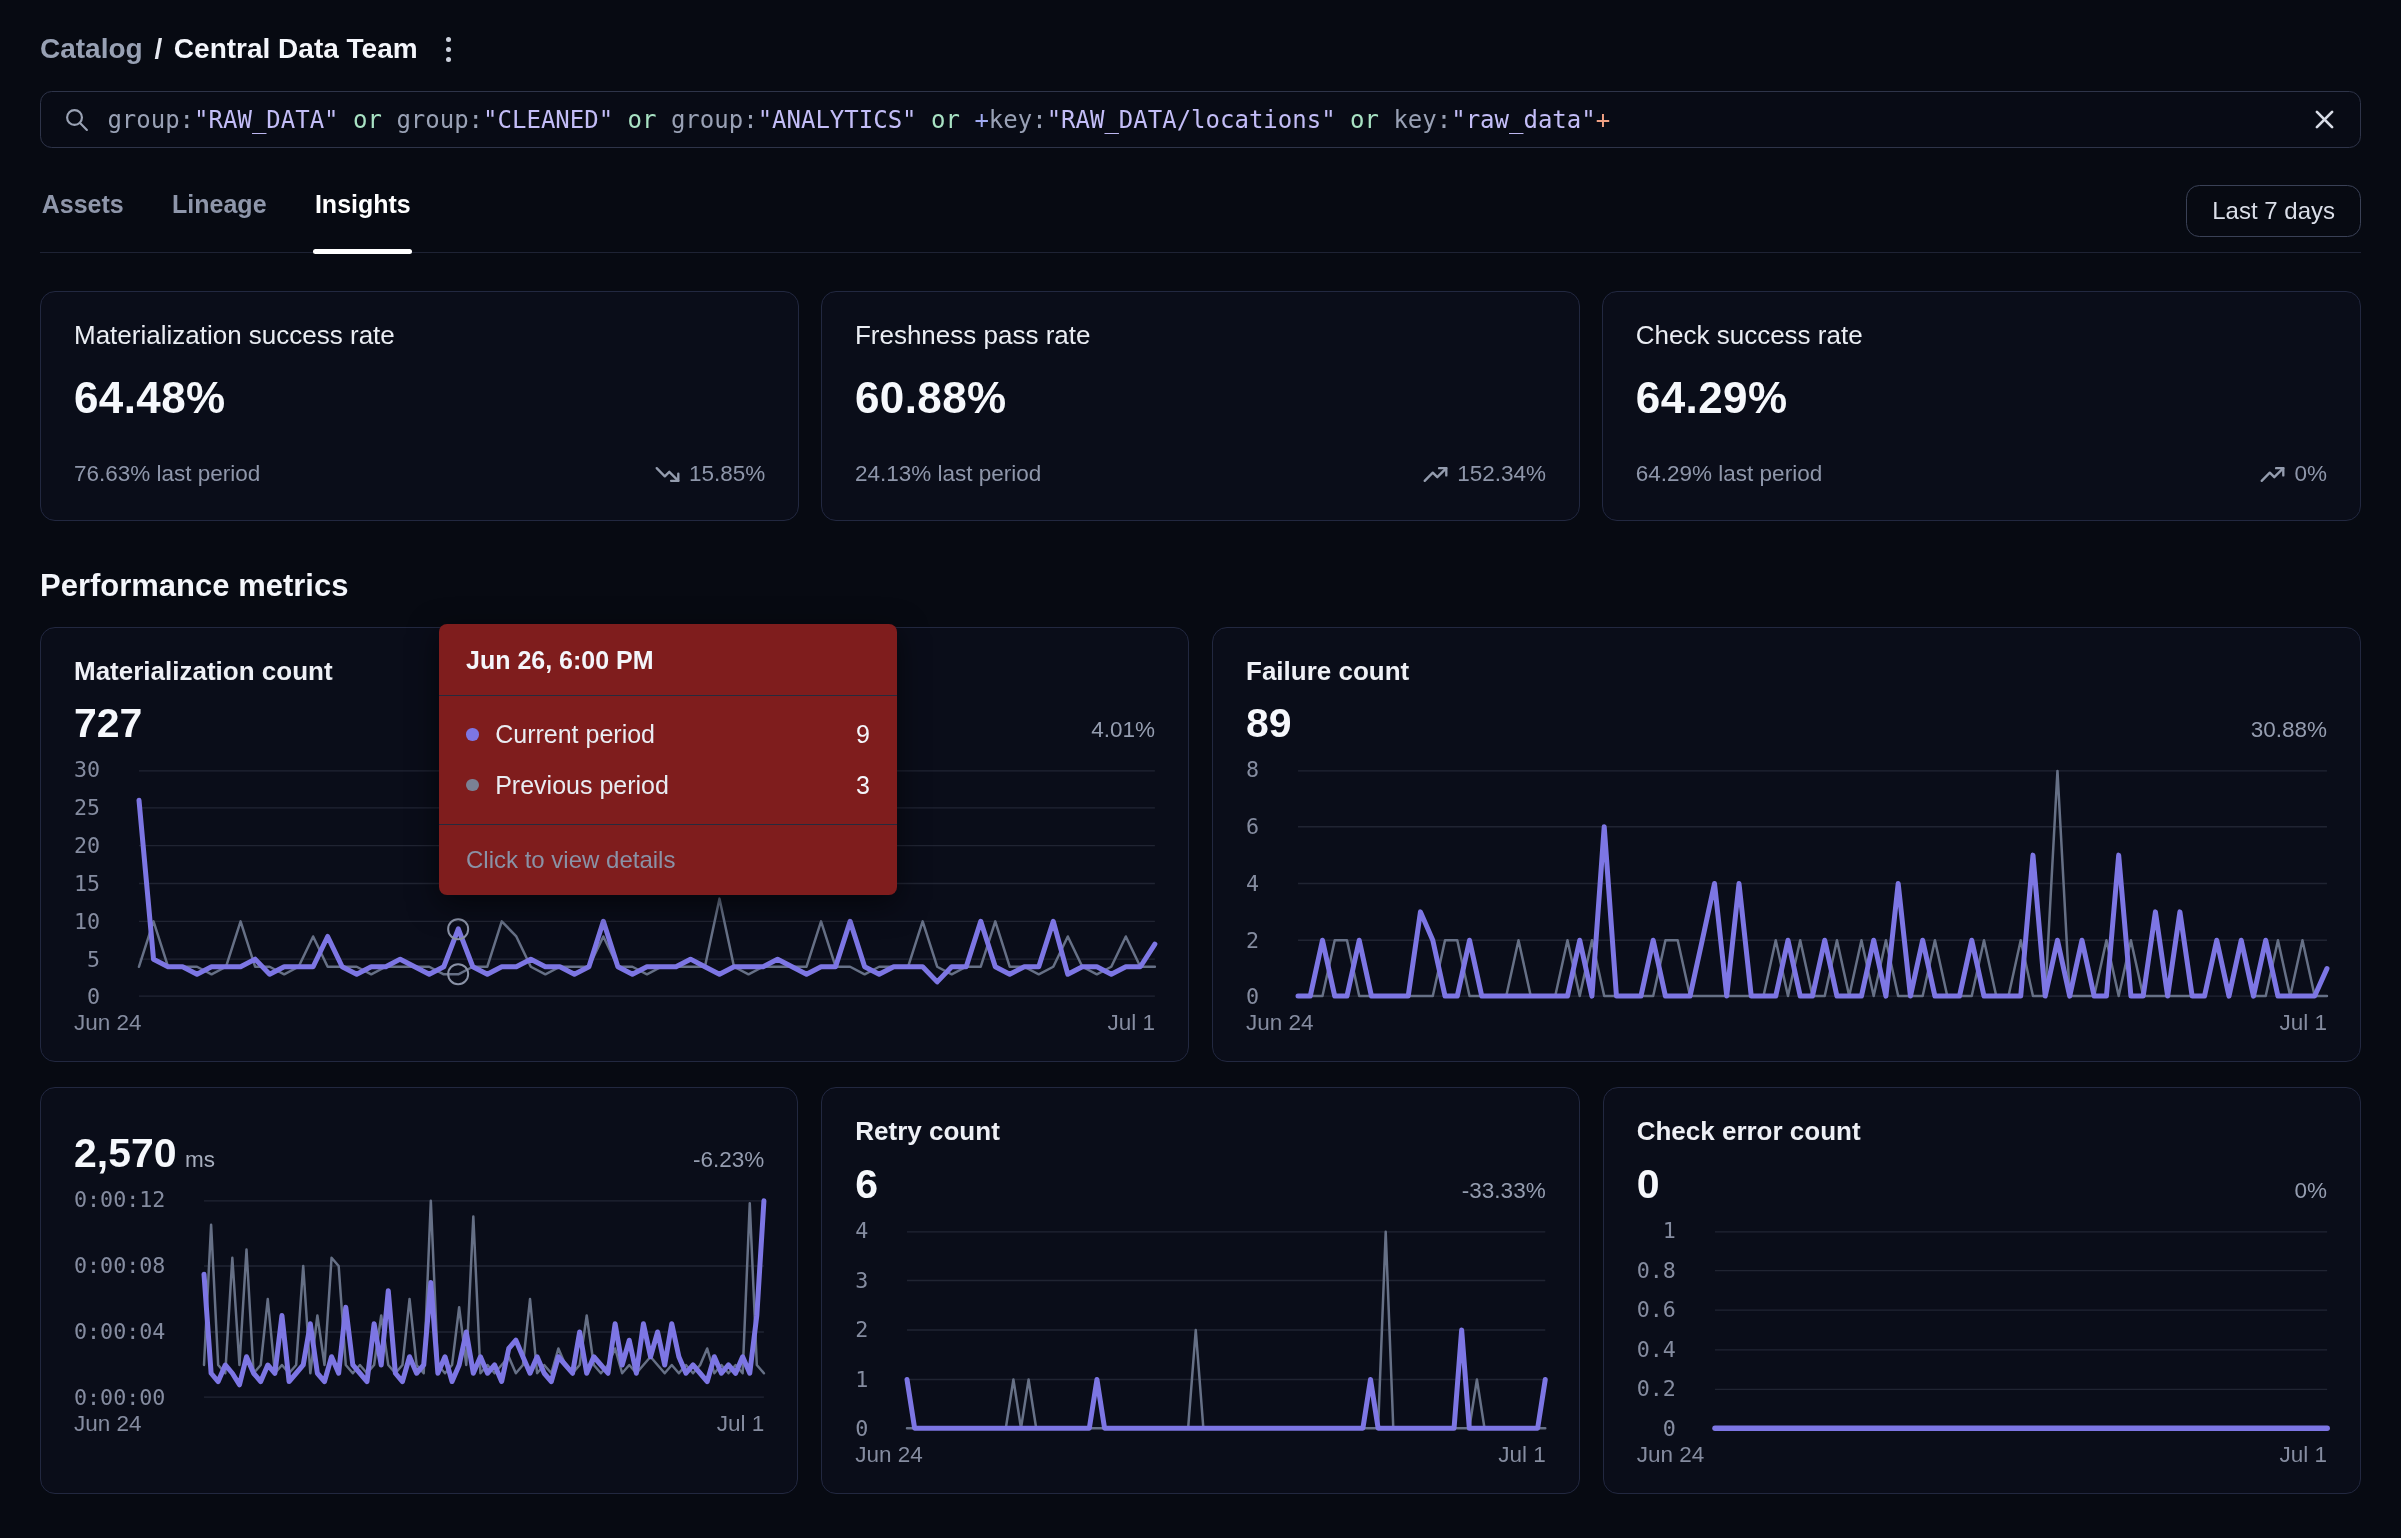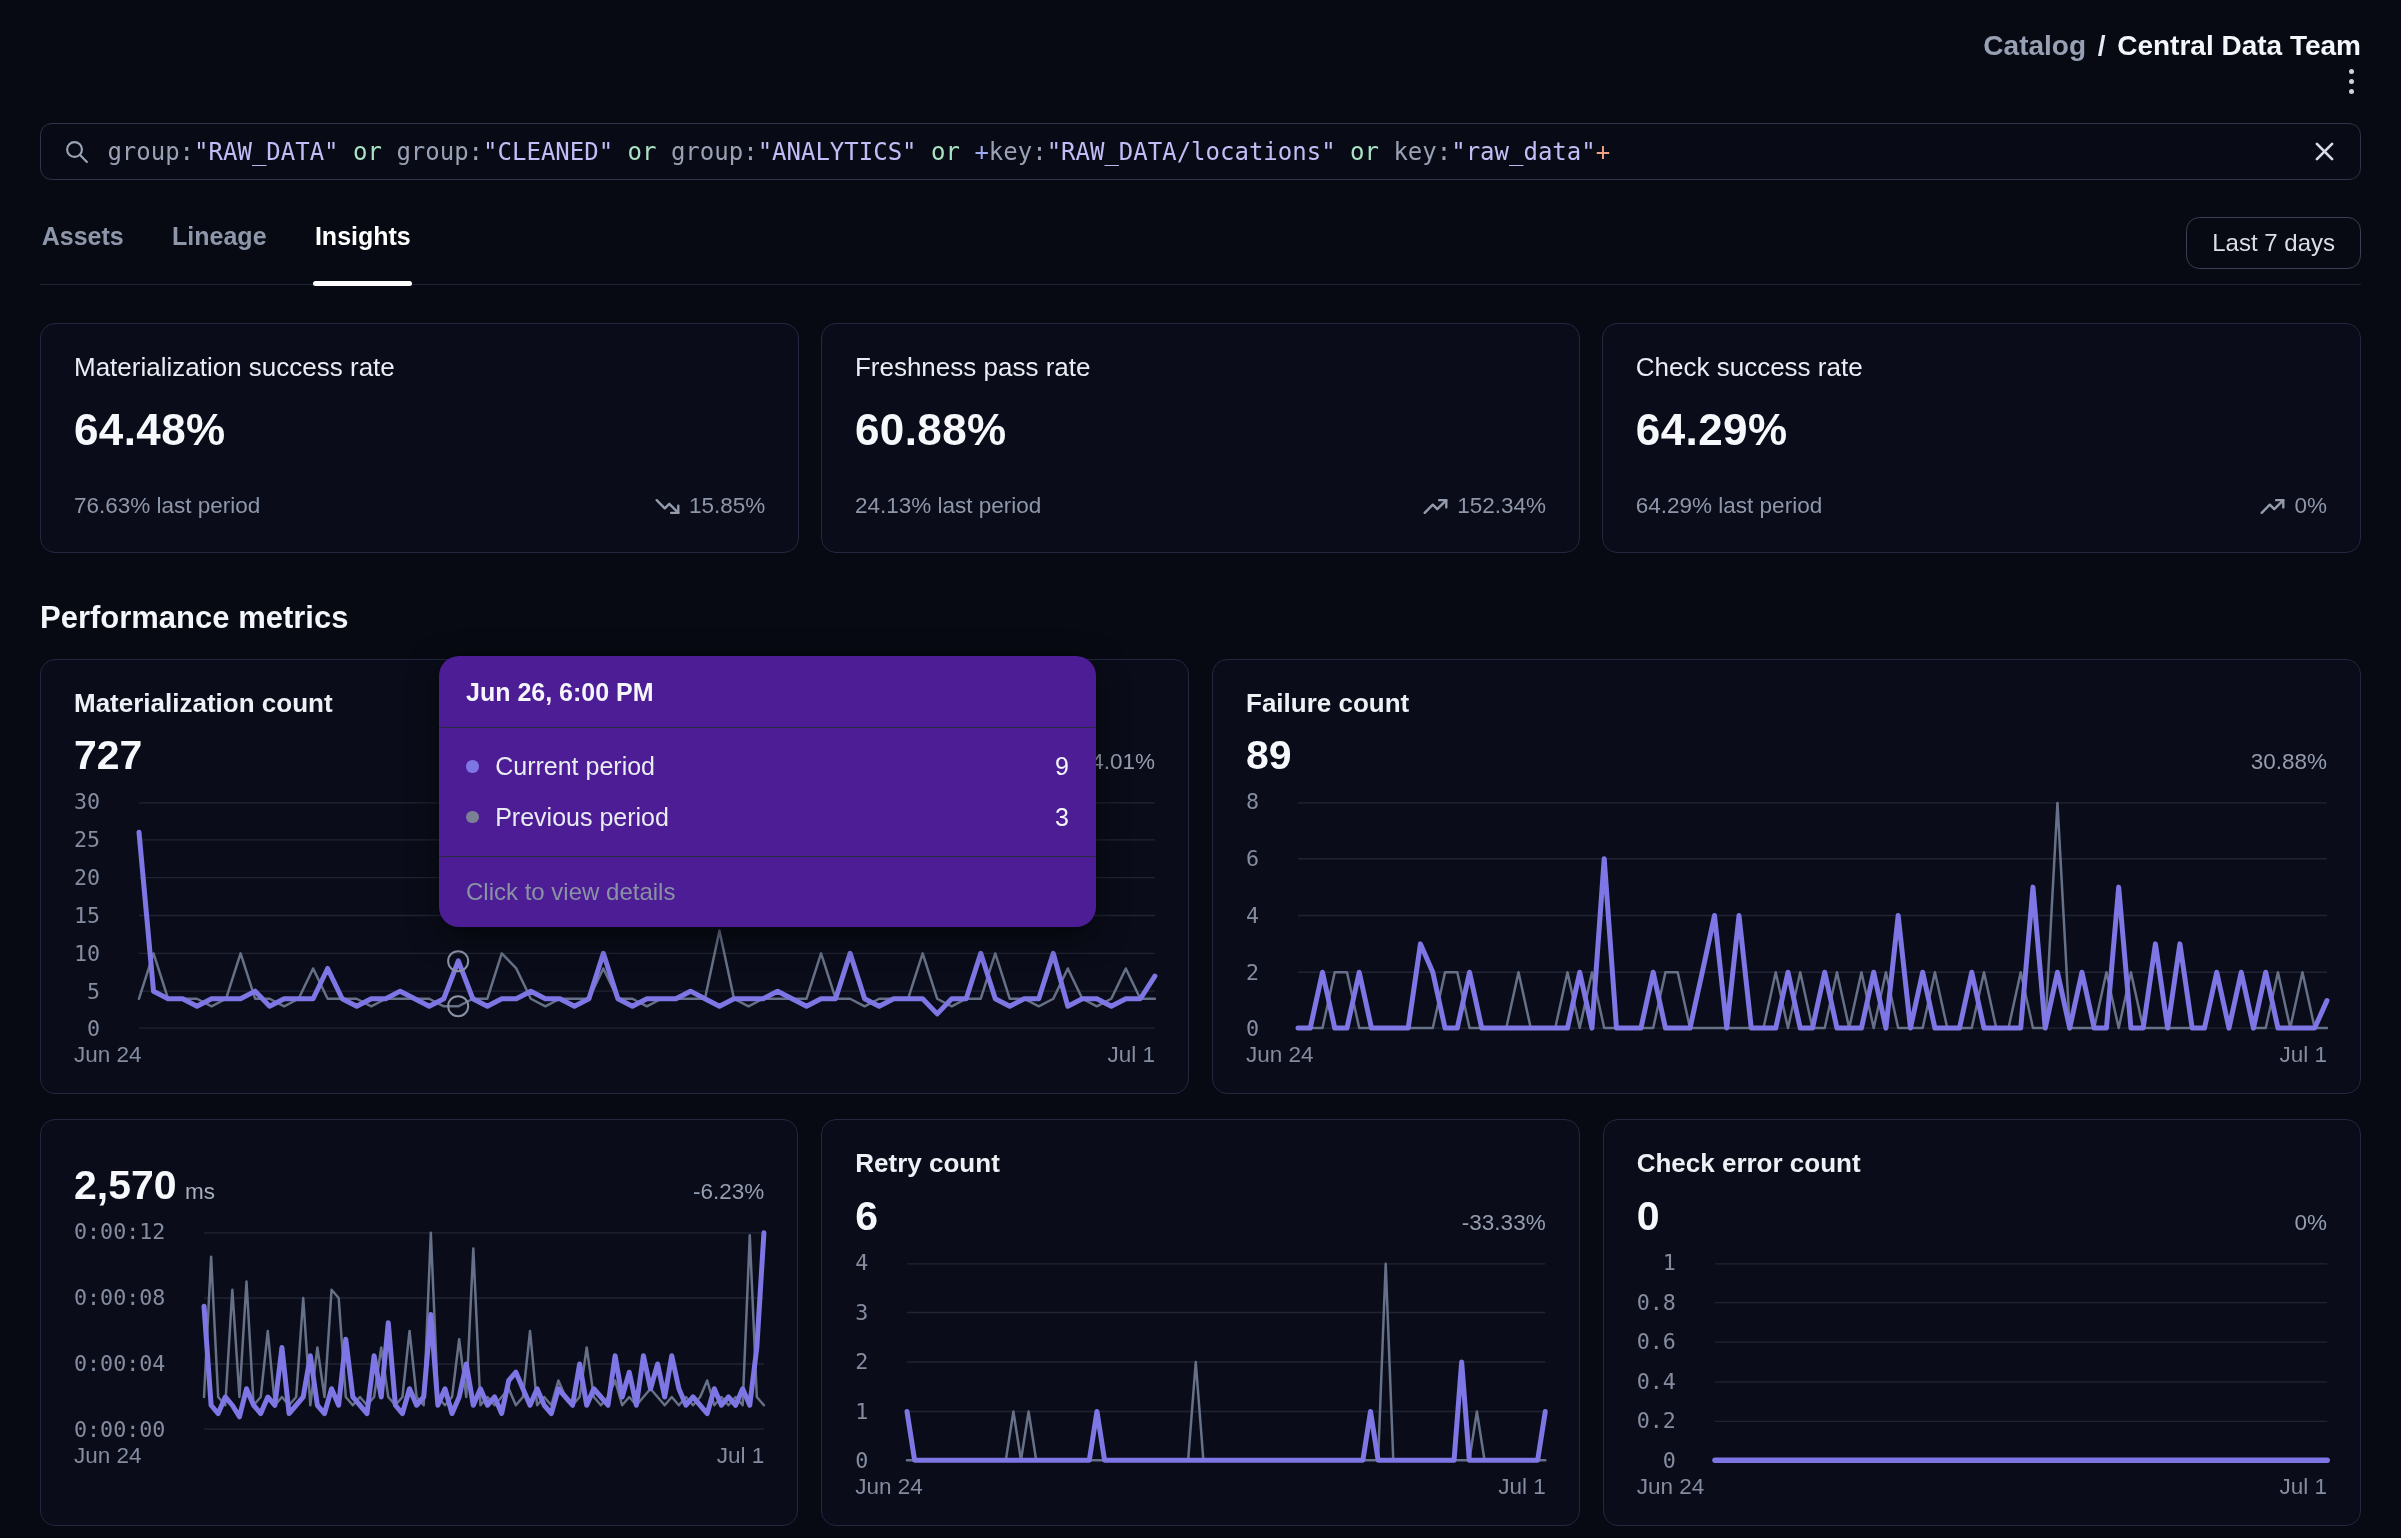--- a/index.html
+++ b/index.html
@@ -5,21 +5,21 @@
   * { box-sizing: border-box; margin: 0; padding: 0; }
   html, body { background: #070a12; }
   body {
     font-family: "Liberation Sans", "DejaVu Sans", sans-serif;
     color: #eceef4;
     min-width: 2000px;
   }
   .page { width: 100%; height: 1538px; overflow: hidden; padding: 30px 40px 25px; position: relative; }
 
   
-  .header-row { display: flex; align-items: flex-end; flex-direction: column; }
+  .header-row { display: flex; align-items: center; }
   .breadcrumb { font-size: 28px; font-weight: 700; display: flex; gap: 11.7px; align-items: baseline; }
   .crumb-root { color: #98a1b4; cursor: pointer; }
   .crumb-sep { color: #e7eaf1; }
   .crumb-current { color: #f4f6fb; }
   .kebab { margin-left: 21.7px; display: flex; flex-direction: column; gap: 5px; padding: 6.7px; cursor: pointer; }
   .kebab i { width: 5px; height: 5px; border-radius: 50%; background: #cdd2de; }
 
   
   .search-bar {
     margin-top: 23px; height: 57px; border: 1.7px solid #2e3449; border-radius: 11.7px;
@@ -80,22 +80,22 @@
   .row2 .plot, .row2 .y-axis { height: 198px; }
   .plot svg { position: absolute; inset: 0; width: 100%; height: 100%; display: block; overflow: visible; }
   .x-axis { grid-column: 2; display: flex; justify-content: space-between; margin-top: 13.3px; font-size: 22.5px; color: #858ca0; align-items: center; }
   .hover-marker {
     position: absolute; width: 21.7px; height: 21.7px; border: 2.5px solid #8a92a6; border-radius: 50%;
     transform: translate(-50%, -50%); pointer-events: none;
   }
 
   
   .tooltip {
-    position: absolute; top: -3.3px; left: 398px; width: 657px; z-index: 20;
-    background: #4c1d95; border-radius: 20px; box-shadow: 0 8.3px 30px rgba(0,0,0,0.55);
+    position: absolute; top: -3.3px; left: 398px; width: 458px; z-index: 20;
+    background: #7f1d1d; border-radius: 8px; box-shadow: 0 8.3px 30px rgba(0,0,0,0.55);
   }
   .tooltip-header { padding: 21.7px 27px 20px; font-size: 25px; font-weight: 700; color: #f4f6fb; border-bottom: 1.7px solid #262b3d; }
   .tooltip-rows { padding: 13.3px 0; }
   .tooltip-row { display: flex; align-items: center; padding: 10.8px 27px; font-size: 25px; color: #e9ecf2; }
   .dot { width: 12.5px; height: 12.5px; border-radius: 50%; margin-right: 16.7px; flex: 0 0 auto; }
   .dot-purple { background: #7d76e4; }
   .dot-gray { background: #7a8194; }
   .tooltip-row .row-value { margin-left: auto; font-weight: 500; color: #f4f6fb; }
   .tooltip-footer { border-top: 1.7px solid #262b3d; padding: 21px 27px; font-size: 24px; color: #8a92a6; }
 

